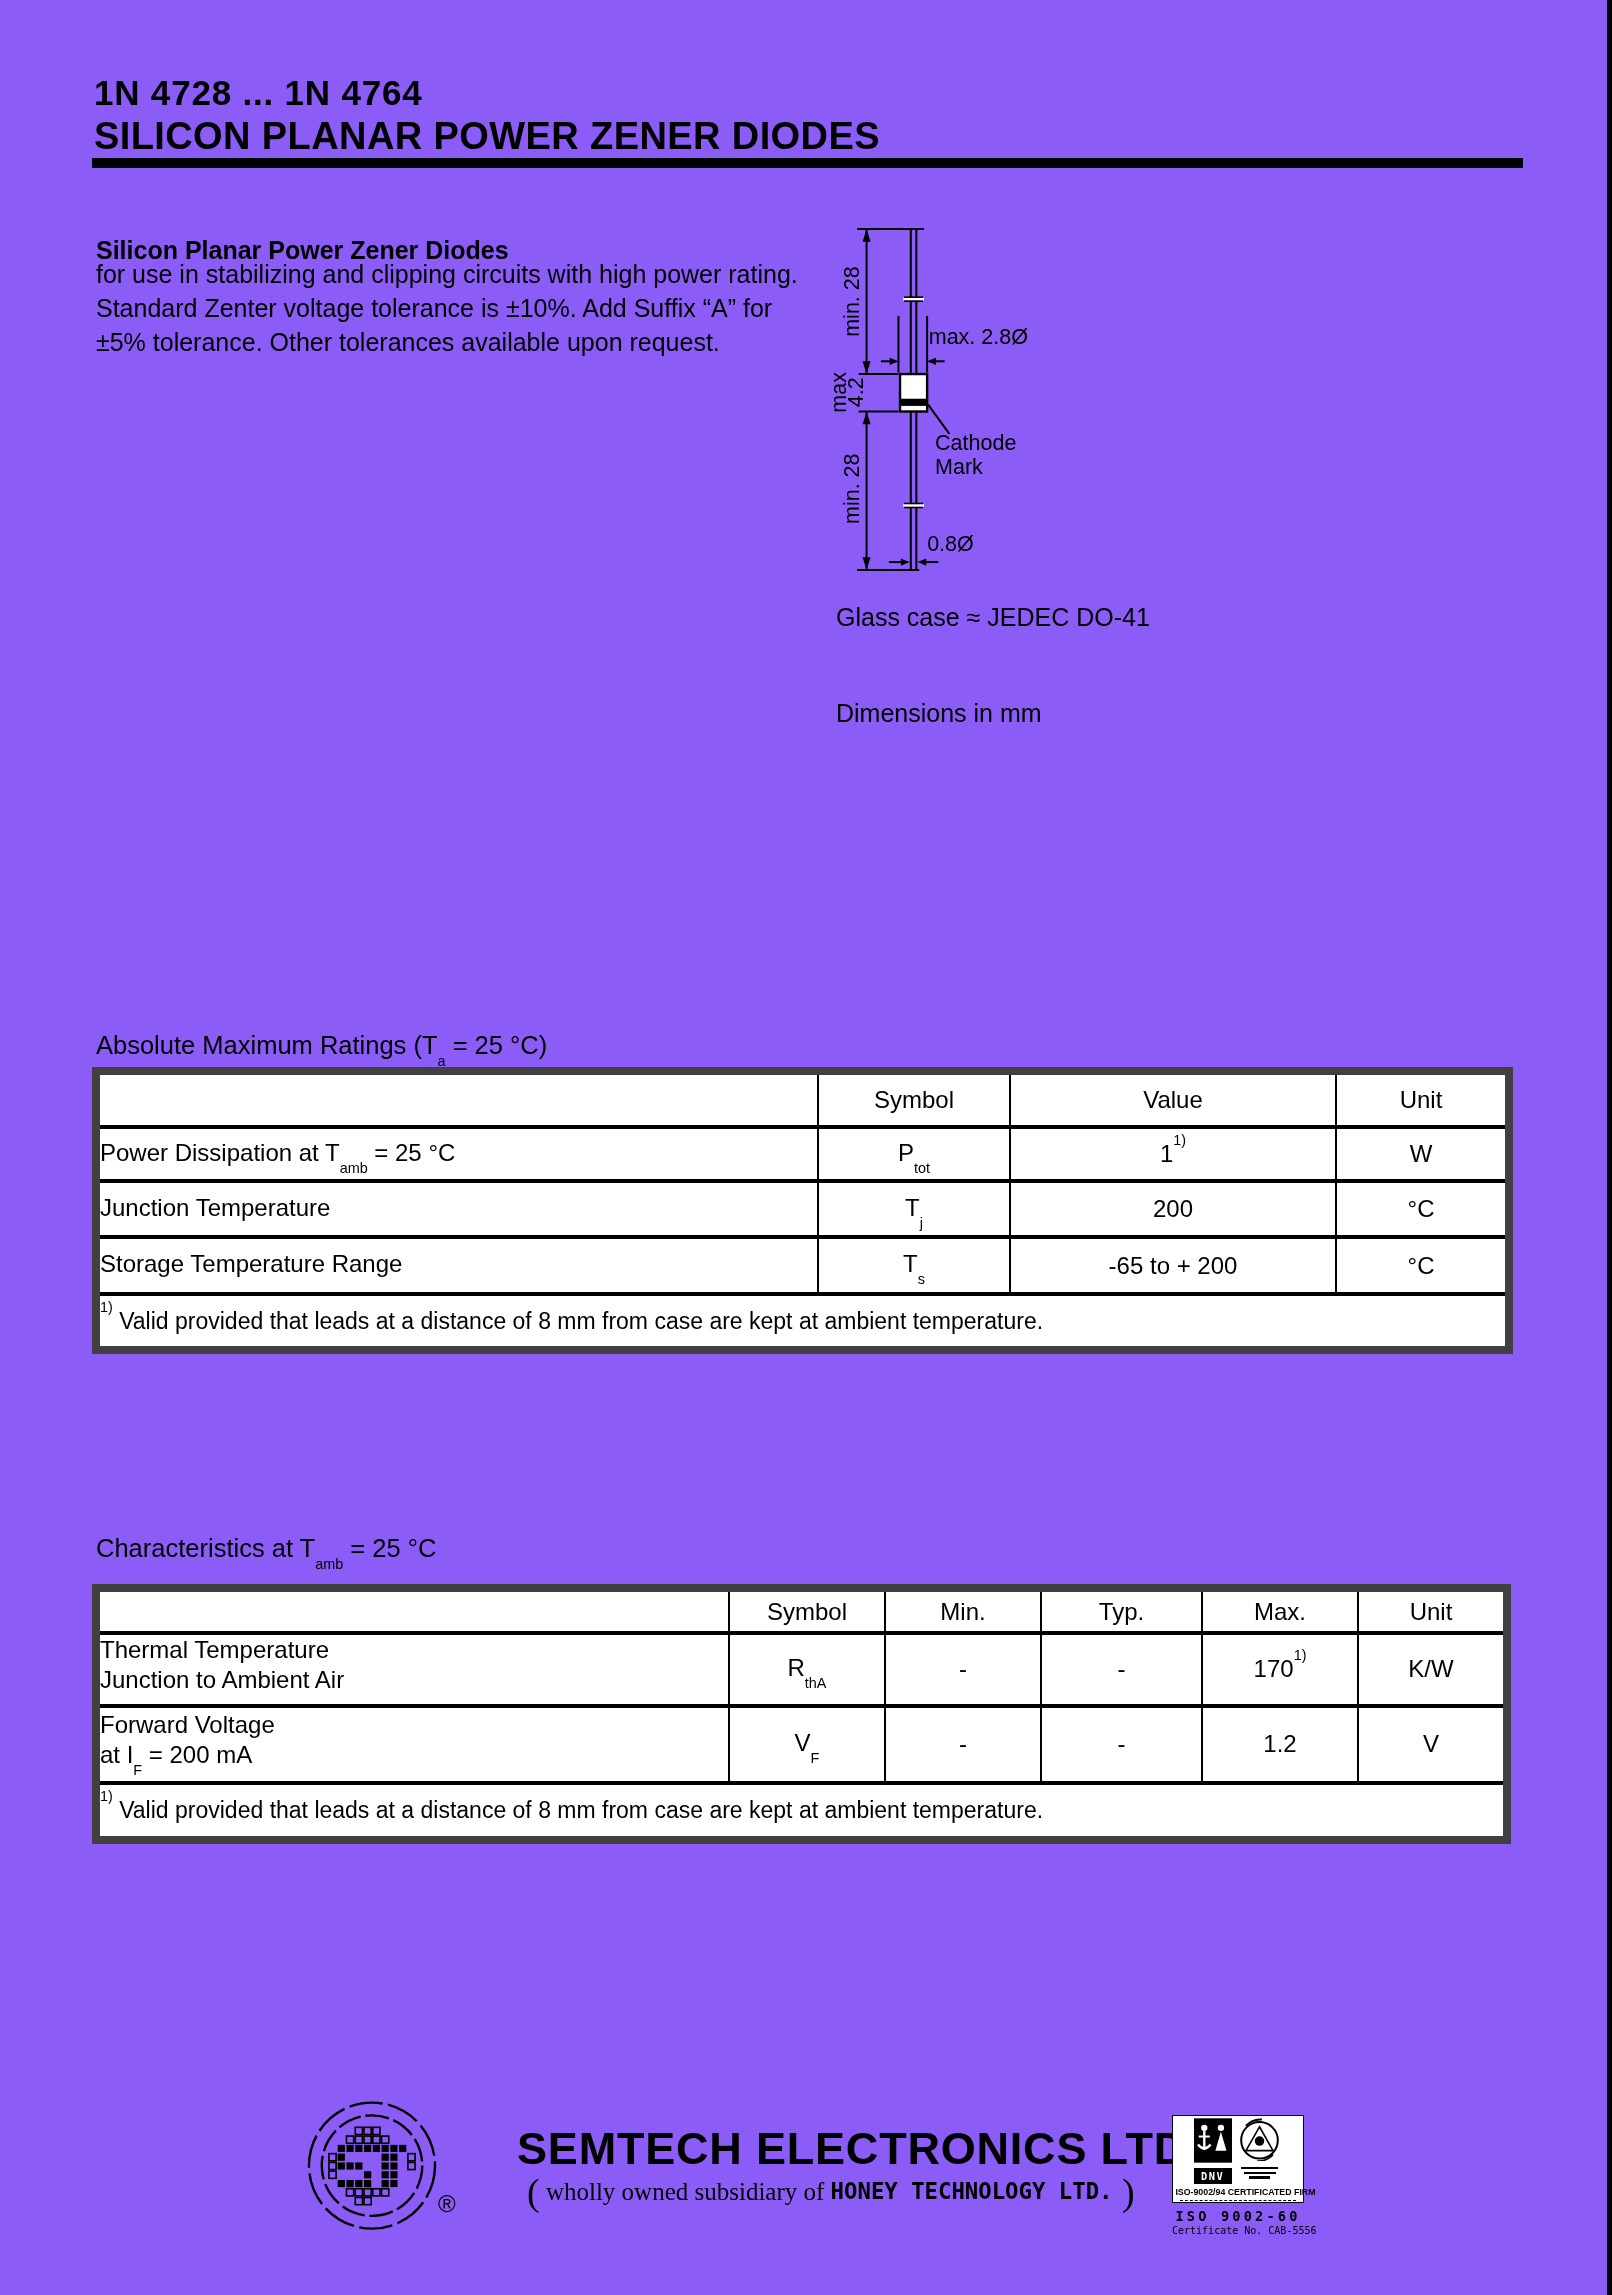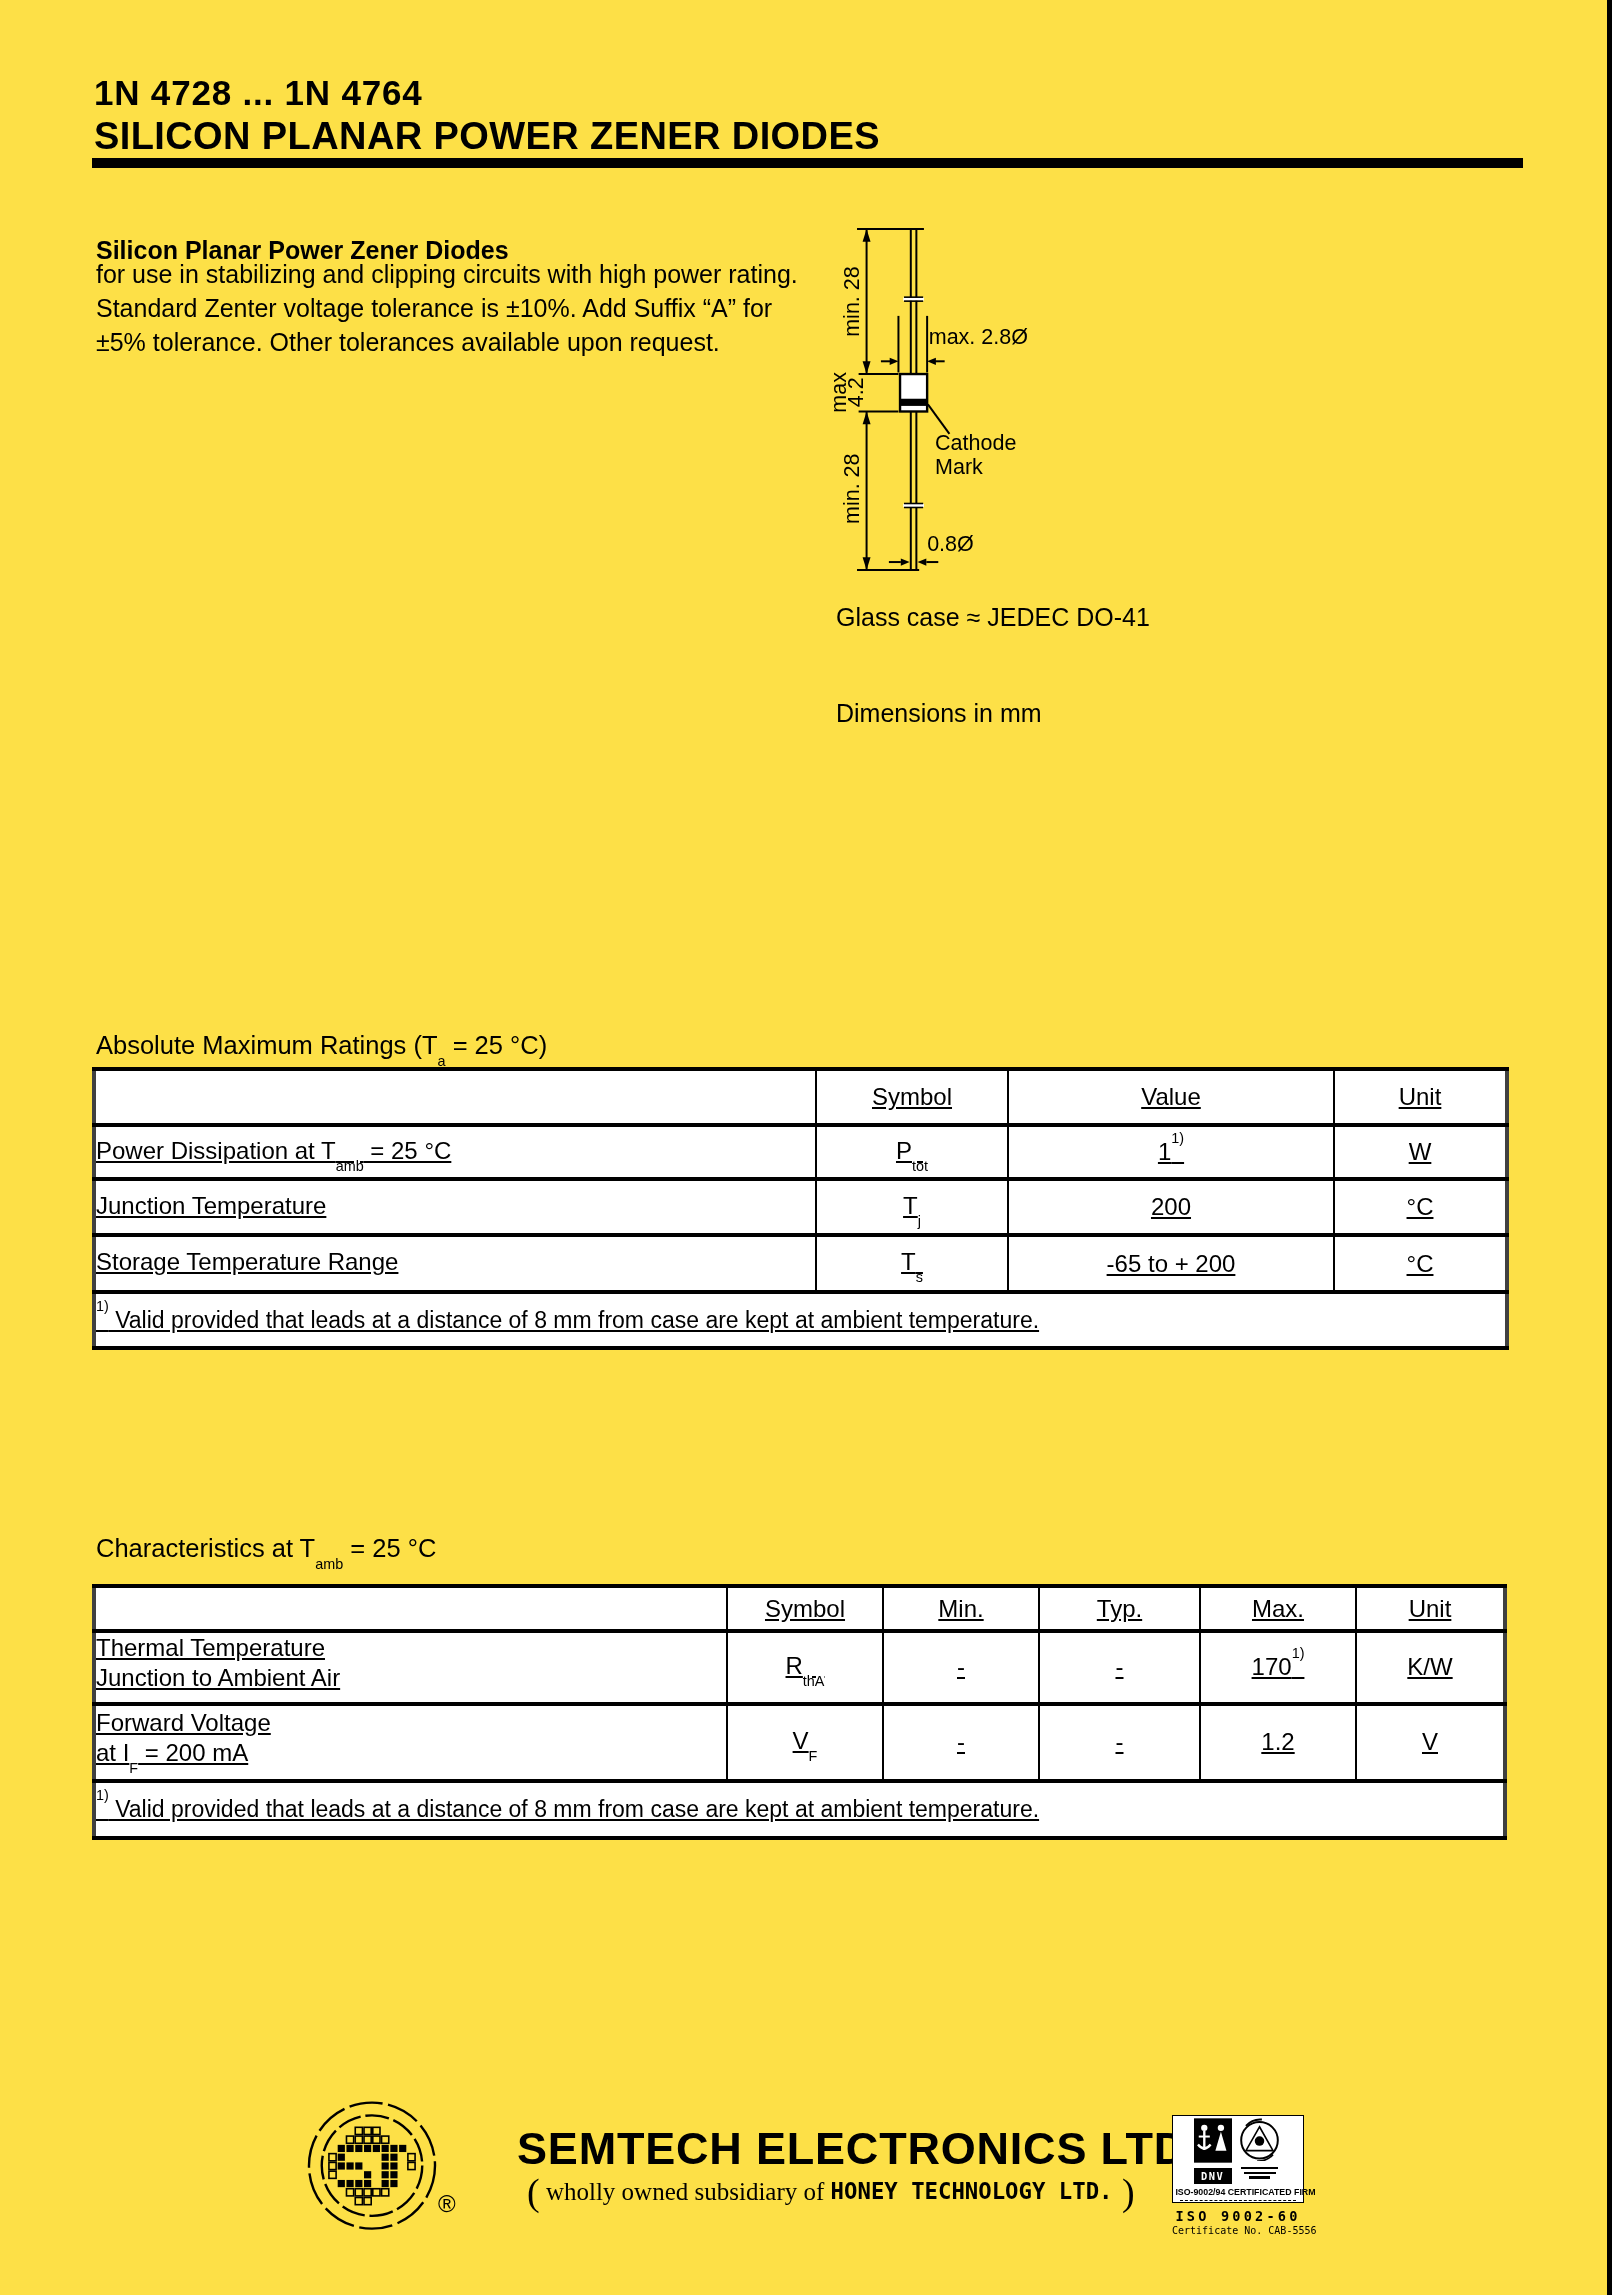--- a/index.html
+++ b/index.html
@@ -1,17 +1,17 @@
 <!DOCTYPE html>
 <html style="font-size:12.8px"><head>
 <meta charset="utf-8">
 <style>
   html,body { margin:0; padding:0; background:#e8e8e8; }
   .page {
-    position:relative; width:1612px; height:2295px; background:#fde047;
+    position:relative; width:1612px; height:2295px; background:#8b5cf6;
     font-family:"Liberation Sans", sans-serif; color:#000; overflow:hidden;
   }
   .abs { position:absolute; }
 
   
   .part-range { left:94px; top:73px; font-size:35px; font-weight:bold; letter-spacing:0.8px; }
   .doc-title  { left:94px; top:115px; font-size:38px; font-weight:bold; letter-spacing:0.4px; }
   .title-rule { left:92px; top:158px; width:1431px; height:10.4px; background:#000; }
 
   
@@ -31,21 +31,21 @@
   .char-heading { left:96px; top:1534px; }
 
   sub.s { font-size:14.4px; position:relative; top:6.4px; }
   sup.s { font-size:14.4px; position:relative; top:-8px; }
 
   
   table.data-table {
     position:absolute; border-collapse:collapse; table-layout:fixed;
     font-size:24px; background:#fff;
   }
-  table.data-table { border:4px solid #404040;text-decoration:underline; }
+  table.data-table { border:8px solid #404040; }
   table.data-table td {
     border-left:2.4px solid #000; border-right:2.4px solid #000;
     border-top:4px solid #000; border-bottom:4px solid #000;
     padding:0; vertical-align:middle; overflow:hidden;
   }
   td.desc { padding-left:22.3px; text-align:left; }
   td.c { text-align:center; }
   td.foot { padding-left:22.3px; font-size:23px; }
   .lbl2 { line-height:30px; }
 

